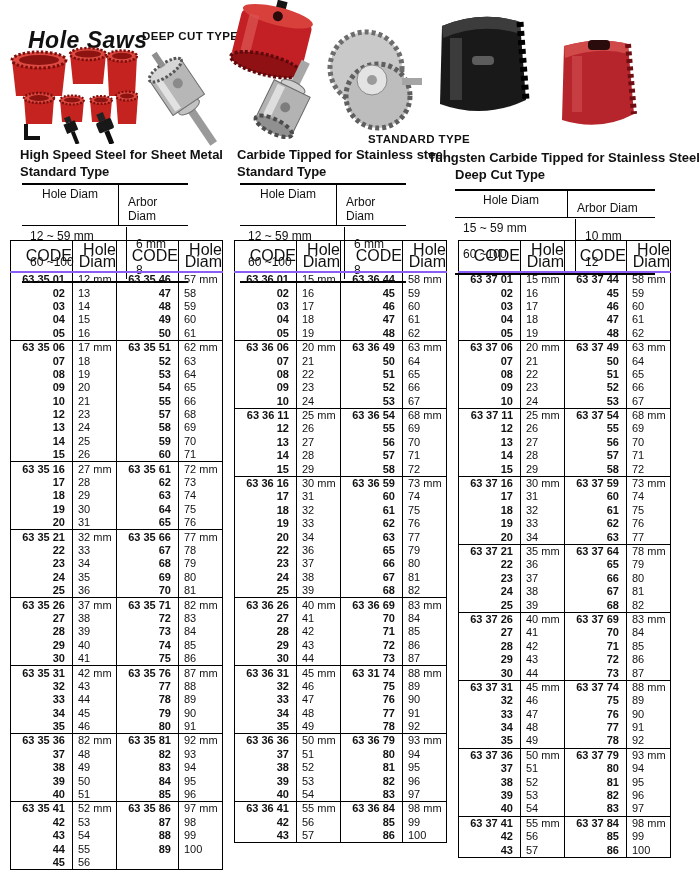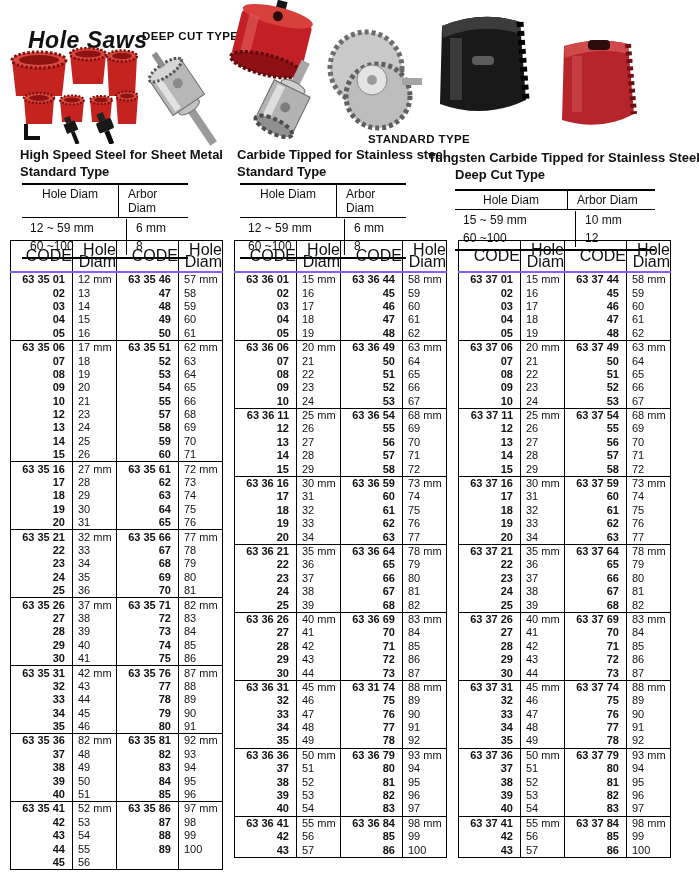--- a/index.html
+++ b/index.html
@@ -19,21 +19,21 @@
   .phead-2{left:428px;top:149px;}
   .phead-2 .l2{margin-left:27px;}
   .phead div{display:block;}
 
   
   .spec{position:absolute;font-size:12px;}
   .spec .hdr{display:flex;border-top:2px solid #000;border-bottom:1.5px solid #000;}
   .spec .body{border-bottom:2px solid #000;padding:1px 0 2px 0;}
   .spec .row{display:flex;}
   .spec .c1{text-align:center;padding:2px 0;border-right:1px solid #000;}
-  .spec .c2{padding:2px 0 2px 9px;}
+  .spec .c2{padding:2px 0 2px 9px;margin-top:8px;}
   .spec .row .c1{text-align:left;padding-left:8px;}
   .spec-0{left:22px;top:183px;}  .spec-0 .c1{width:96px;} .spec-0 .c2{width:52px;}
   .spec-1{left:240px;top:183px;} .spec-1 .c1{width:96px;} .spec-1 .c2{width:52px;}
   .spec-2{left:455px;top:189px;} .spec-2 .c1{width:112px;} .spec-2 .c2{width:70px;}
 
   
   .tables-row{position:absolute;left:10px;top:240px;display:flex;gap:11px;align-items:flex-start;}
   table.codetbl{border-collapse:collapse;table-layout:fixed;
                 border:1px solid #000;font-size:11px;}
   .codetbl th{font-weight:normal;text-align:right;font-size:16px;line-height:12px;
@@ -650,26 +650,20 @@
               <td class="diam">33</td>
               <td class="code">62</td>
               <td class="diam">76</td>
             </tr>
             <tr>
               <td class="code">20</td>
               <td class="diam">34</td>
               <td class="code">63</td>
               <td class="diam">77</td>
             </tr>
-            <tr class="bs">
-              <td class="code">63 36 21</td>
-              <td class="diam">35 mm</td>
-              <td class="code">63 36 64</td>
-              <td class="diam">78 mm</td>
-            </tr>
             <tr>
               <td class="code">22</td>
               <td class="diam">36</td>
               <td class="code">65</td>
               <td class="diam">79</td>
             </tr>
             <tr>
               <td class="code">23</td>
               <td class="diam">37</td>
               <td class="code">66</td>

